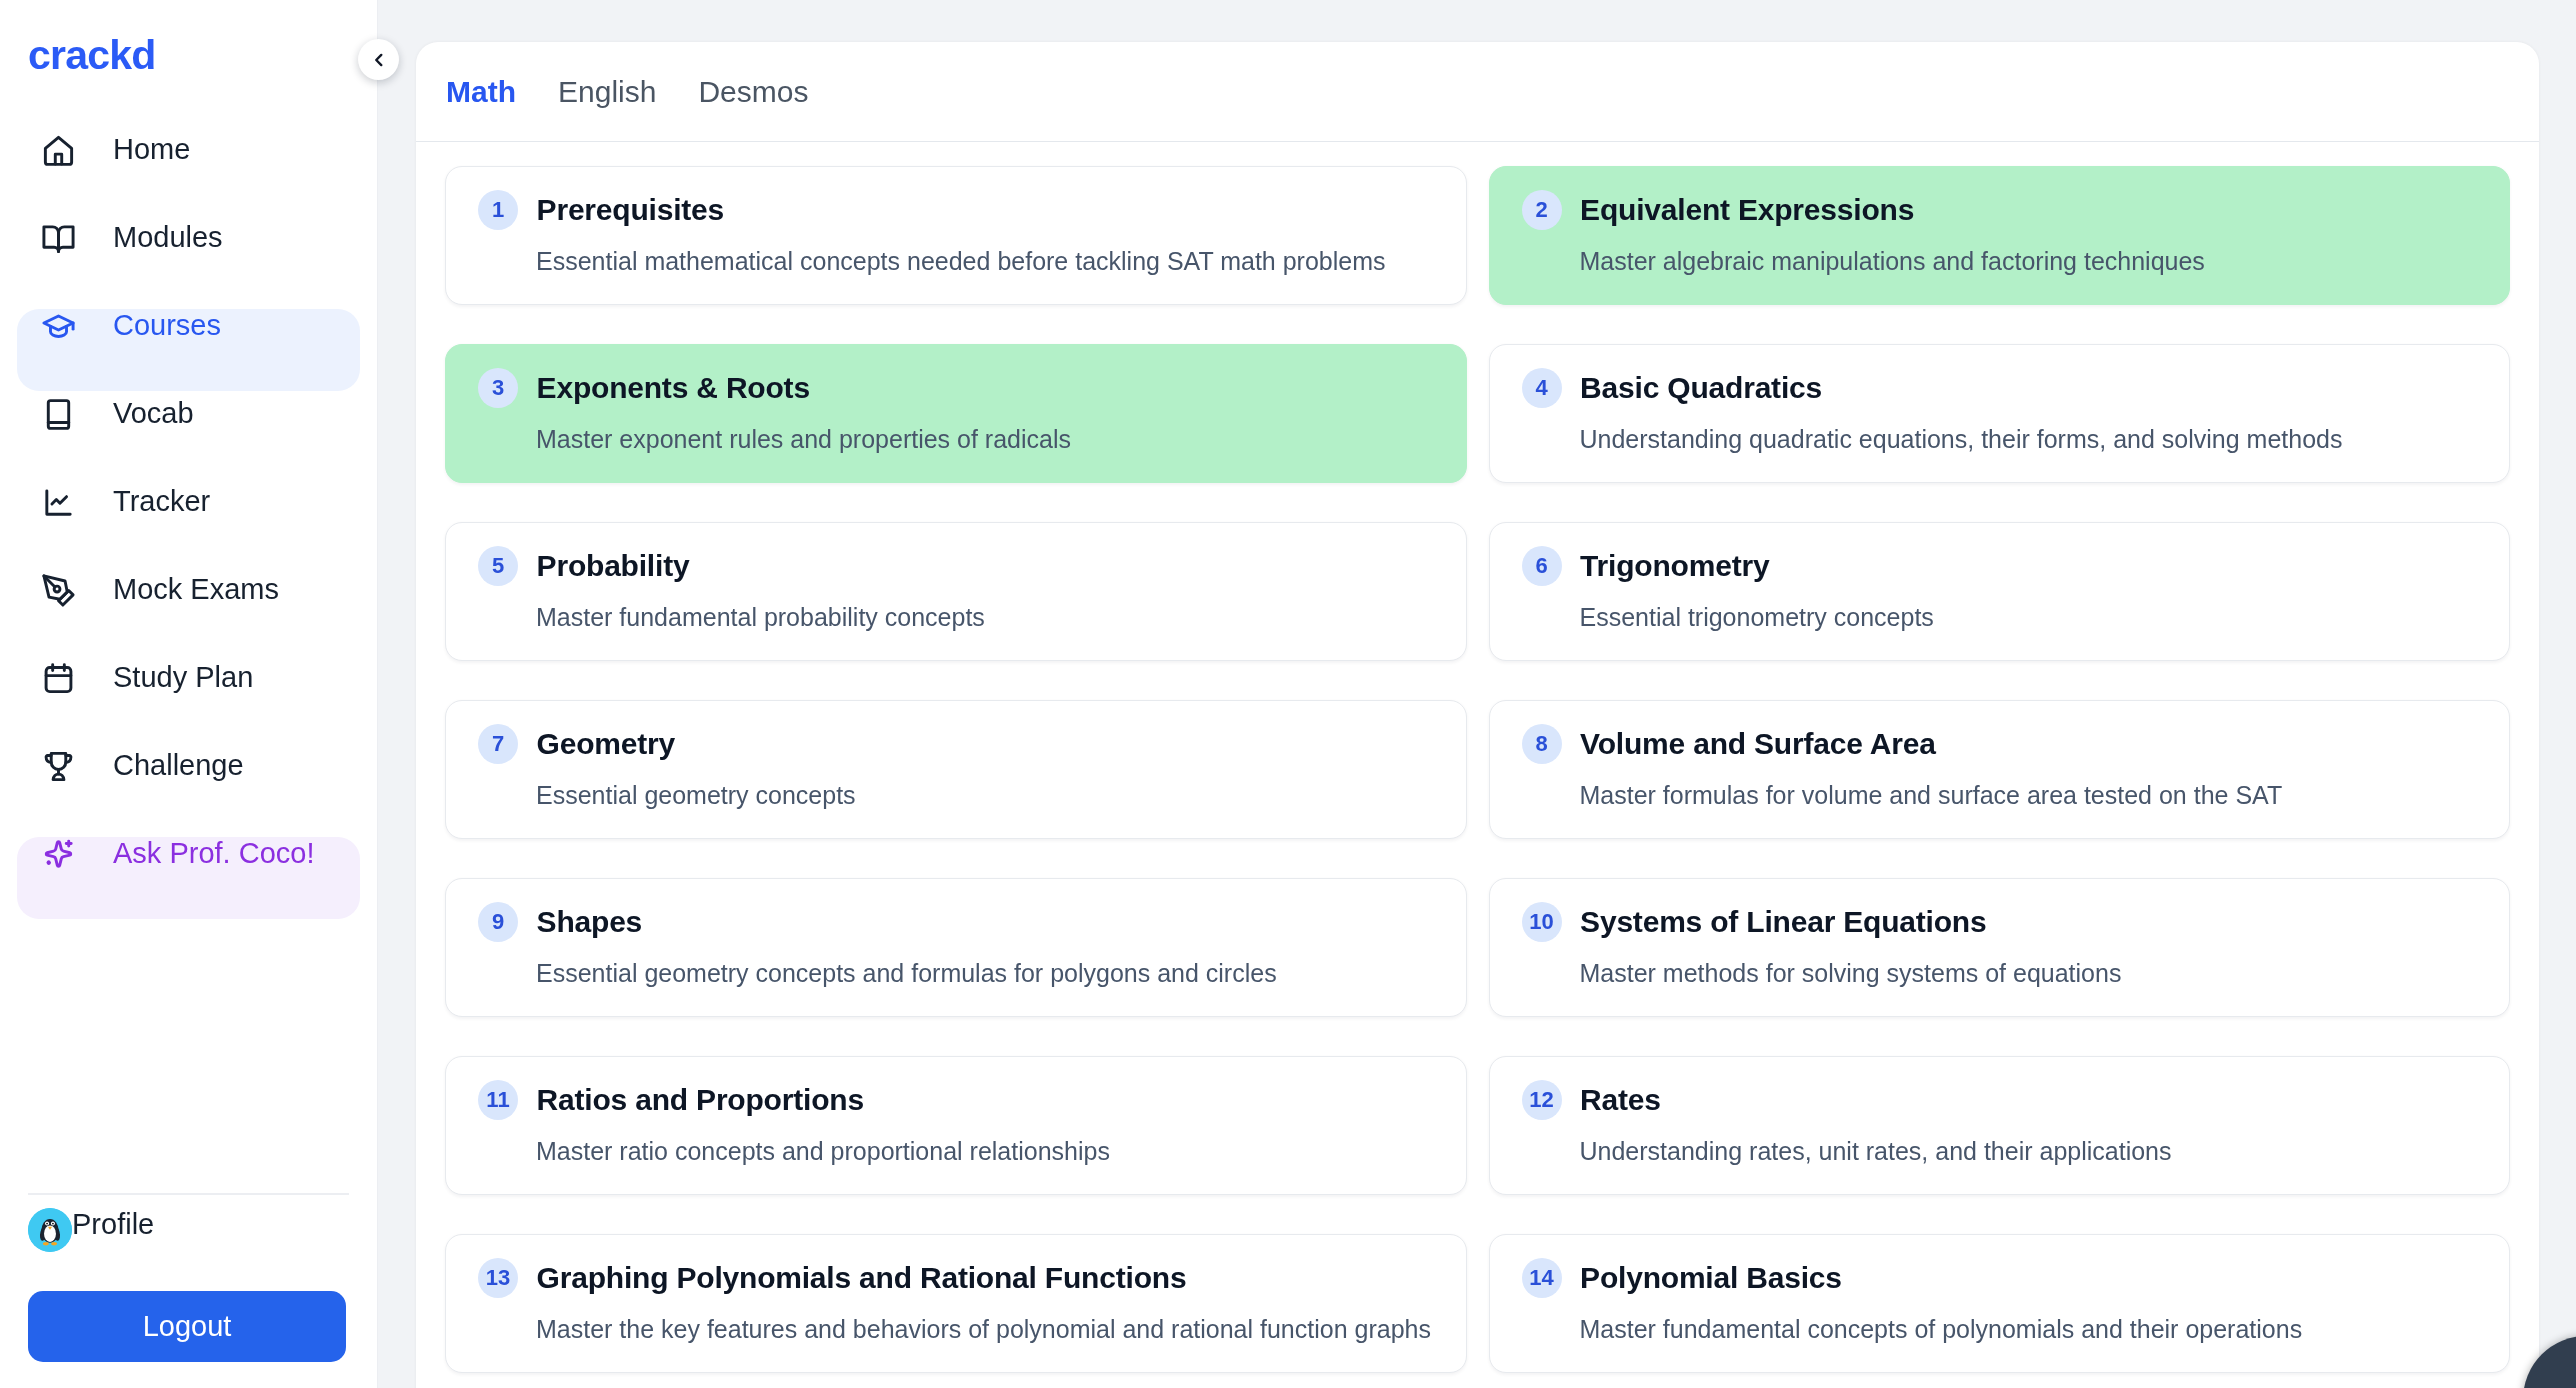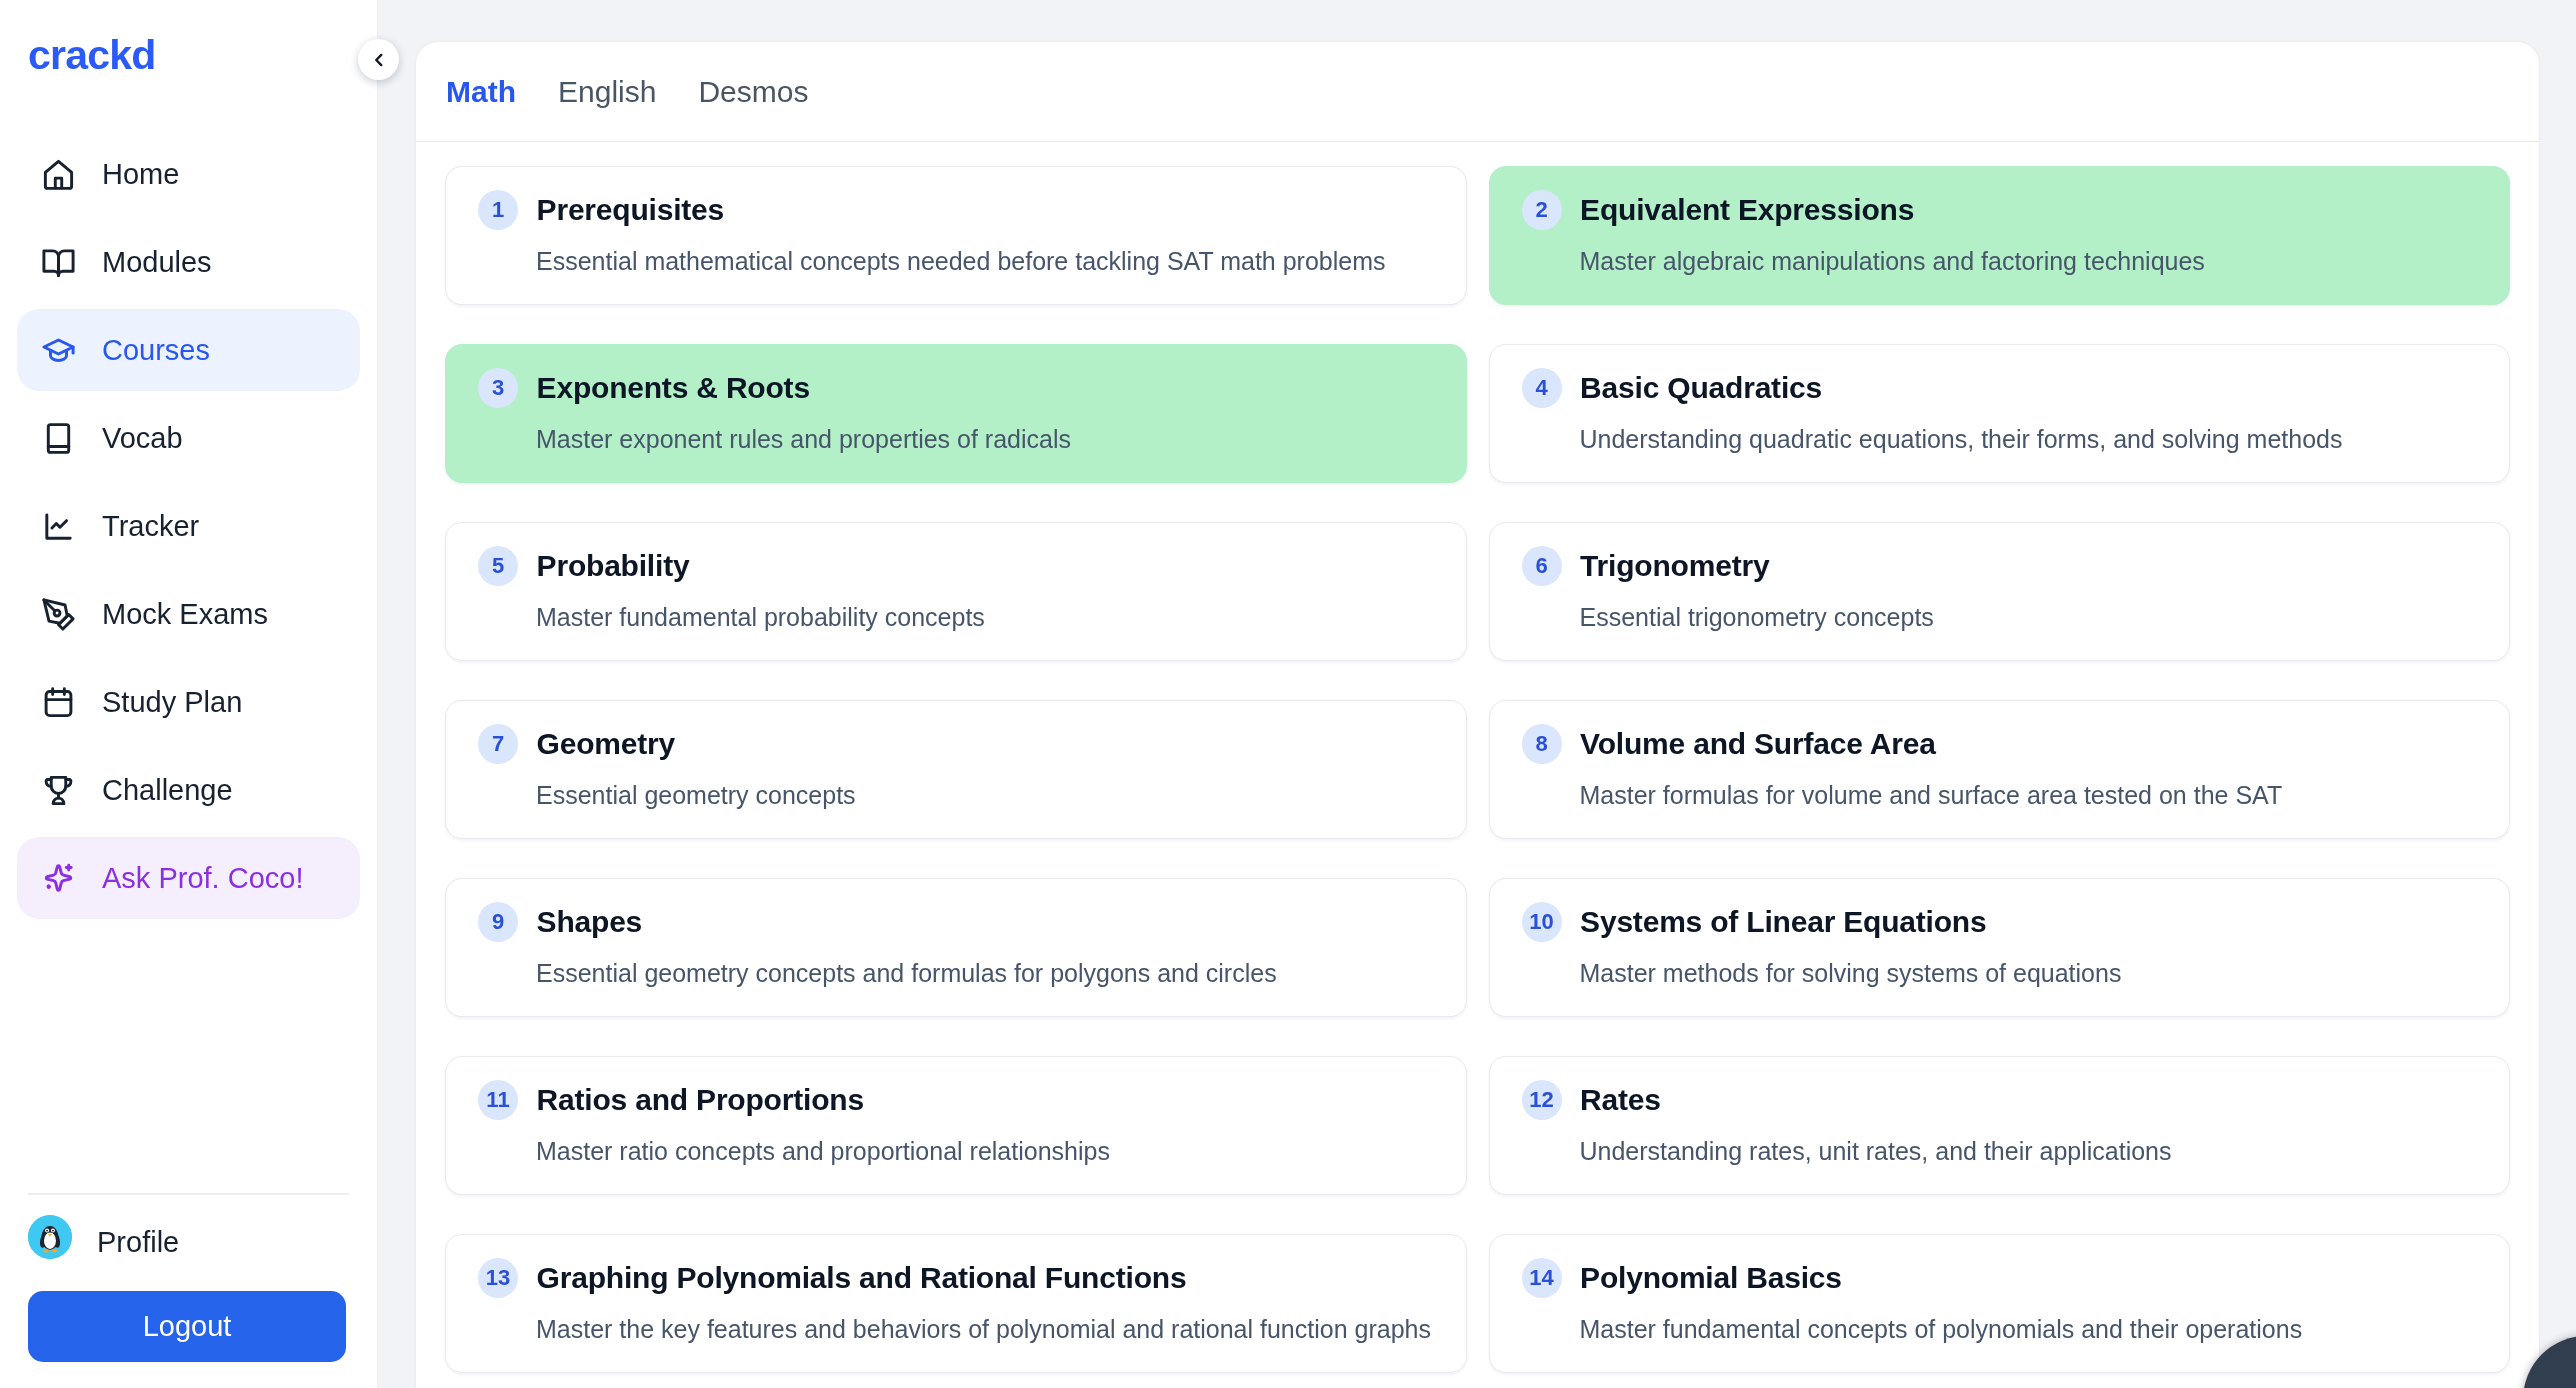--- a/index.html
+++ b/index.html
@@ -26,36 +26,36 @@
   }
   .collapse-btn {
     position:absolute; left:358px; top:39px; width:41px; height:41px;
     border-radius:50%; background:#ffffff; border:none;
     box-shadow:0 2.5px 8.4px rgba(15,23,42,.22);
     display:flex; align-items:center; justify-content:center;
     cursor:pointer; z-index:5; color:#111827;
   }
   .nav { margin-top:54px; }
   .nav-item {
-    display:flex; align-items:center; gap:26px;
+    display:flex; gap:37px;
     height:82px; margin:0 17px 6px 17px; padding-left:24px;
     border-radius:22px; font-size:29px; font-weight:500;
     color:#17212f; cursor:pointer;
   }
   .nav-item .nav-icon { width:35px; height:35px; color:inherit; flex:0 0 auto; }
   .nav-item.active { background:#ecf2fe; color:#2857f0; }
   .nav-item.purple { background:#f5effd; color:#8b2fe0; }
 
   .sidebar-divider {
     position:absolute; left:28px; right:28px; top:1193px;
     height:1.7px; background:#eceef2;
   }
   .profile-row {
     position:absolute; left:28px; top:1208px; right:28px;
-    display:flex; align-items:flex-end; gap:25px;
+    display:flex; align-items:flex-start; 
     height:51px; cursor:pointer;
   }
   .avatar {
     width:44px; height:44px; border-radius:50%;
     background:#3fc9f2; display:flex; align-items:center; justify-content:center;
     overflow:hidden; flex:0 0 auto;
   }
   .profile-label { font-size:29px; font-weight:500; color:#17212f; }
   .logout-btn {
     position:absolute; left:28px; top:1291px; width:318px; height:71px;

